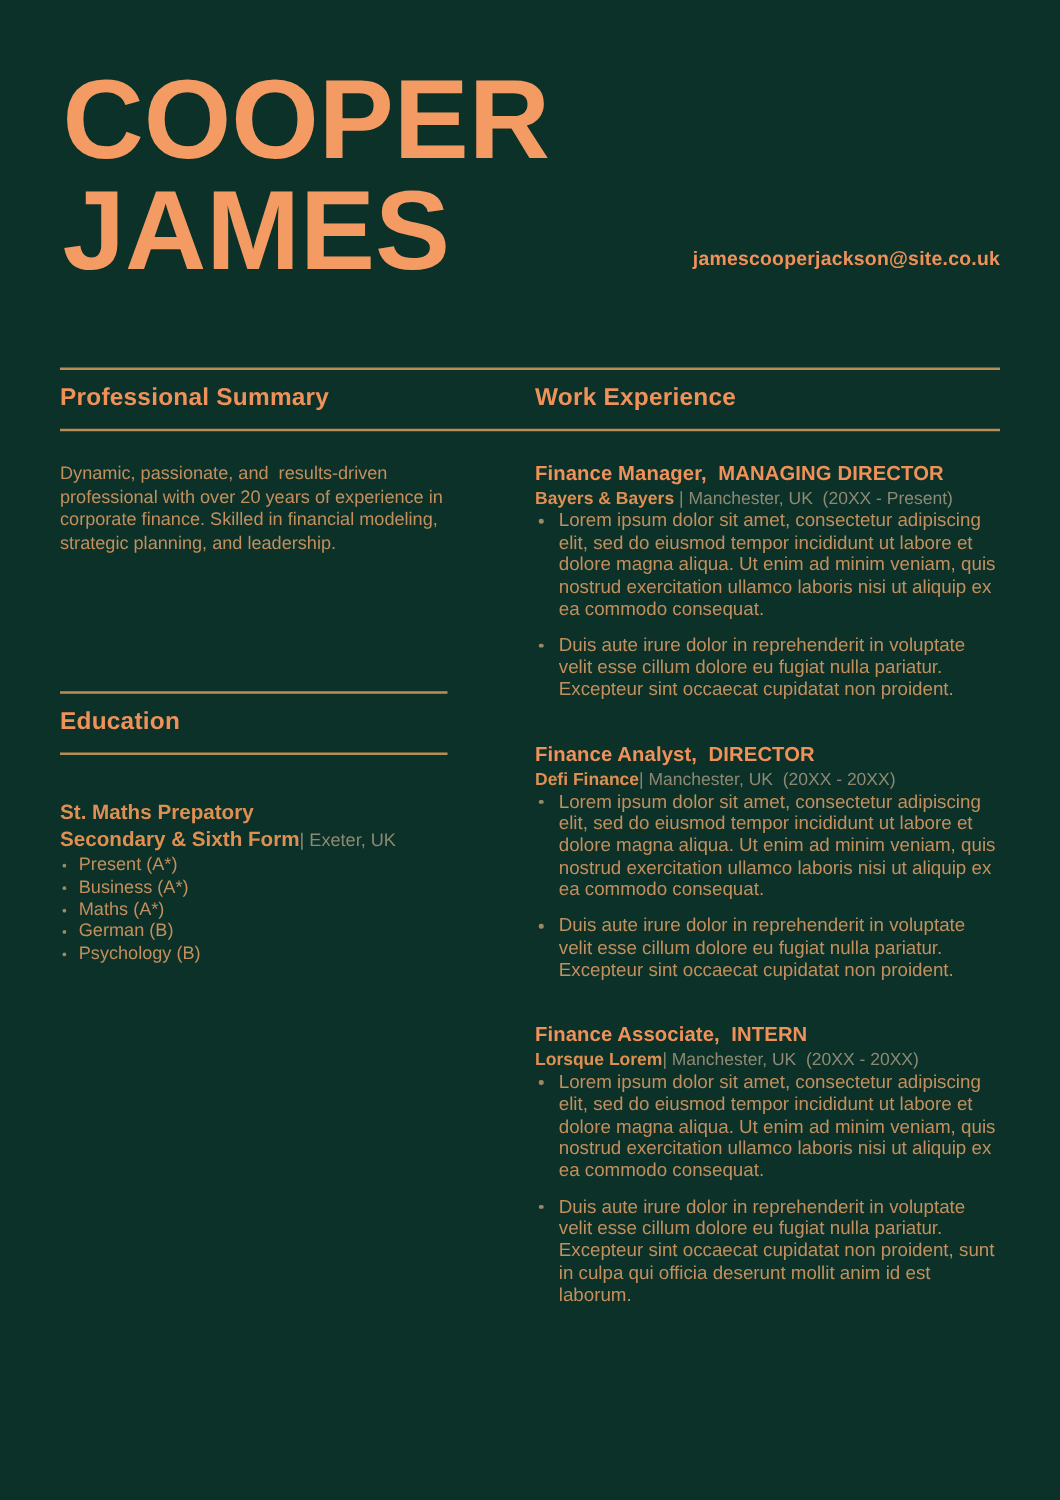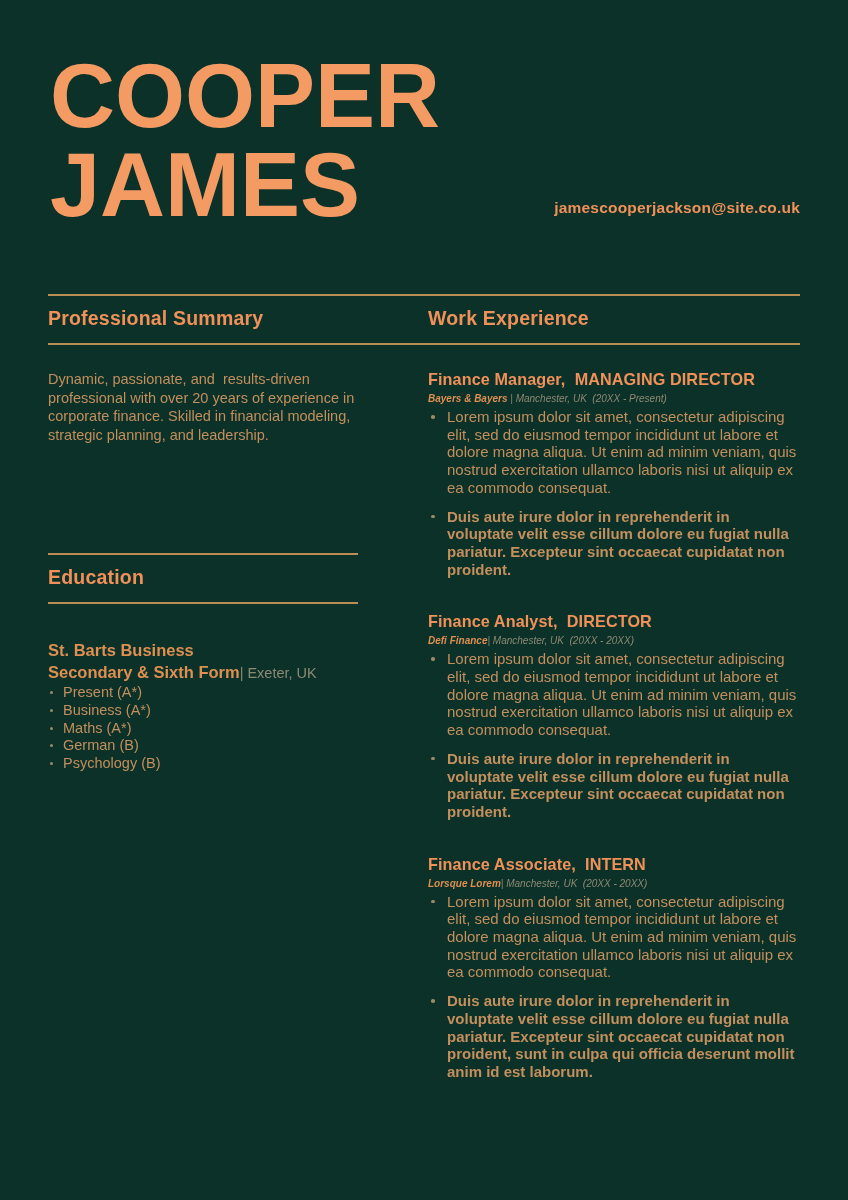--- a/index.html
+++ b/index.html
@@ -81,29 +81,29 @@
     content:"";position:absolute;left:2px;top:7px;
     width:3px;height:3px;border-radius:50%;background:var(--dot);
   }
   
   .job{margin-top:26px;}
   .job + .job{margin-top:33px;}
   .job-title{
     font-size:16.2px;font-weight:bold;line-height:20px;
     color:var(--heading);letter-spacing:.1px;
   }
-  .job-sub{font-size:10px;line-height:19px;font-style:italic;}
+  .job-sub{font-size:14px;line-height:19px;}
   .job-sub .company{font-weight:bold;color:var(--company);}
   .job-sub .meta{color:var(--muted);}
   .job-bullets{margin-top:12px;}
   .job-bullets li{
     position:relative;padding-left:19px;
     font-size:15px;line-height:17.7px;color:var(--body-text);
   }
-  .job-bullets li + li{margin-top:11px;font-weight:bold;}
+  .job-bullets li + li{margin-top:11px;}
   .job-bullets li::before{
     content:"";position:absolute;left:3px;top:7px;
     width:3.5px;height:3.5px;border-radius:50%;background:var(--dot);
   }
 </style>
 </head>
 <body>
 
 <div class="page">
 
@@ -125,21 +125,21 @@
   <div class="columns">
 
     <div class="left-col">
       <div class="summary-text">Dynamic, passionate, and &nbsp;results-driven professional with over 20 years of experience in corporate finance. Skilled in financial modeling, strategic planning, and leadership.</div>
 
       <div class="edu-band">
         <div class="h2">Education</div>
       </div>
 
       <div class="school">
-        <div class="bold">St. Barts Business</div>
+        <div class="bold">St. Maths Prepatory</div>
         <div><span class="bold">Secondary &amp; Sixth Form</span><span class="meta">| Exeter, UK</span></div>
       </div>
 
       <ul class="plain grades">
         <li>Present (A*)</li>
         <li>Business (A*)</li>
         <li>Maths (A*)</li>
         <li>German (B)</li>
         <li>Psychology (B)</li>
       </ul>

